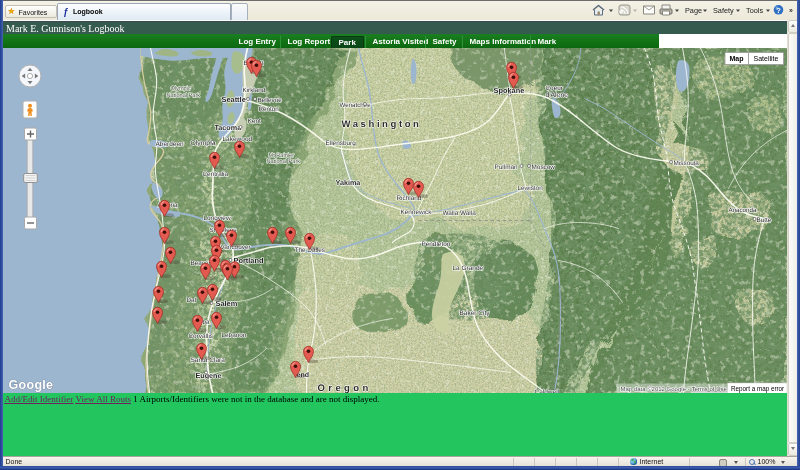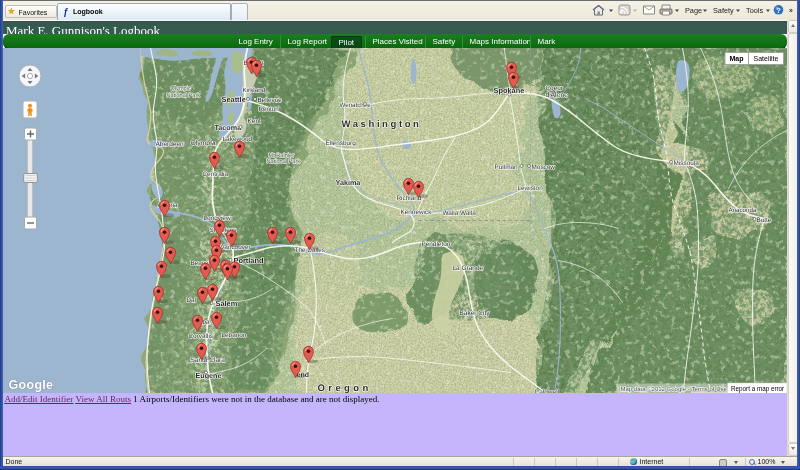--- a/index.html
+++ b/index.html
@@ -22,30 +22,30 @@
   border:1px solid #98a6b5;border-bottom:none;border-radius:2px 2px 0 0;font-size:7px;color:#000;font-weight:bold;}
 #tabicon{position:absolute;left:5px;top:3px;width:9px;height:10px;color:#1b2f9e;font-size:9.5px;font-style:italic;font-weight:bold;line-height:10px;}
 #tabtxt{position:absolute;left:15px;top:4.5px;}
 #newtab{left:231px;top:2.5px;width:15px;height:16px;background:linear-gradient(180deg,#fbfcfd,#e4ecf4);
   border:1px solid #a5b0bc;border-radius:2px 2px 0 0;}
 
 #sepw{left:2.5px;top:19.5px;width:794px;height:1px;background:#fbfbf8;}
 #sepd{left:2.5px;top:20.5px;width:794px;height:1px;background:#3a4a52;}
 
 #titleband{left:2.5px;top:21.5px;width:784px;height:12.5px;background:#355a4e;
-  font-family:"Liberation Serif",serif;font-size:13px;color:#fff;text-align:center;}
+  font-family:"Liberation Serif",serif;font-size:10px;color:#fff;text-align:center;}
 #titletxt{position:absolute;left:3.5px;top:1px;}
 
-#navband{left:2.5px;top:34px;width:784px;height:13.5px;background:linear-gradient(180deg,#1b7e23,#117314 55%,#0d6711);
-  border-bottom:1px solid #083d0a;font-size:8px;color:#fff;font-weight:normal;border-radius:6px;}
+#navband{left:2.5px;top:34px;width:656px;height:13.5px;background:linear-gradient(180deg,#1b7e23,#117314 55%,#0d6711);
+  border-bottom:1px solid #083d0a;font-size:8px;color:#fff;font-weight:bold;}
 .nav{position:absolute;top:2px;height:11.5px;line-height:11px;padding:0 7px;border-left:1px solid #2e9338;}
 .nav.first{border-left:none;}
 #navmaps{background:linear-gradient(180deg,#0c501a,#0a4516);border:1px solid #083c10;border-radius:1px;}
 
-#content{left:2.5px;top:393px;width:784px;height:62.5px;background:#c4b5fd;
+#content{left:2.5px;top:393px;width:784px;height:62.5px;background:#22c55e;
   font-family:"Liberation Serif",serif;font-size:9px;color:#000;}
 #content a{color:#6e2260;}
 #ctext{position:absolute;left:2px;top:1px;}
 
 #sbar{left:786.5px;top:19.5px;width:10px;height:436px;background:#f5f3ee;border-left:1px solid #e0ddd4;}
 .sbtn{position:absolute;left:0.5px;width:9px;height:11px;background:linear-gradient(180deg,#fdfdfc,#ece9e0);
   border:1px solid #cfccc2;border-radius:2px;color:#6a6a66;font-size:6px;text-align:center;line-height:9px;}
 #sthumb{position:absolute;left:0.5px;top:13px;width:9px;height:408px;background:linear-gradient(90deg,#fcfbf9,#efede6);
   border:1px solid #d4d1c7;border-radius:2px;}
 
@@ -94,22 +94,22 @@
 </g>
 </svg>
 <div class="abs" id="sepw"></div>
 <div class="abs" id="sepd"></div>
 <div class="abs" id="titleband">
     <span id="titletxt">Mark E. Gunnison's Logbook</span>
   </div>
 <div class="abs" id="navband">
   <span class="nav first" style="left:229px;">Log Entry</span>
   <span class="nav" style="left:277px;">Log Report</span>
-  <span class="nav" id="navmaps" style="left:328px;">Pilot</span>
-  <span class="nav" style="left:362px;">Places Visited</span>
+  <span class="nav" id="navmaps" style="left:328px;">Park</span>
+  <span class="nav" style="left:362px;">Astoria Visited</span>
   <span class="nav" style="left:422px;">Safety</span>
   <span class="nav" style="left:459px;">Maps Information</span>
   <span class="nav" style="left:527px;">Mark</span>
 </div>
 
 <svg class="abs" id="map" style="left:2.5px;top:47.5px" width="784.0" height="345.5" viewBox="2.5 47.5 784.0 345.5" xmlns="http://www.w3.org/2000/svg">
 <defs>
 <filter id="rough" x="-20%" y="-20%" width="140%" height="140%">
   <feTurbulence type="fractalNoise" baseFrequency="0.035" numOctaves="3" seed="11" result="t"></feTurbulence>
   <feDisplacementMap in="SourceGraphic" in2="t" scale="18"></feDisplacementMap>

